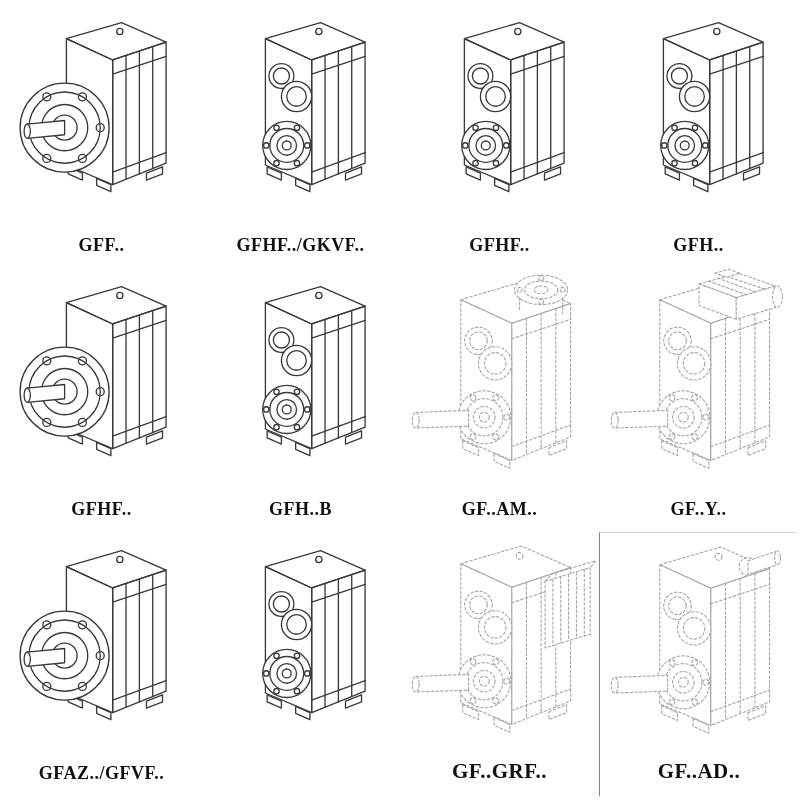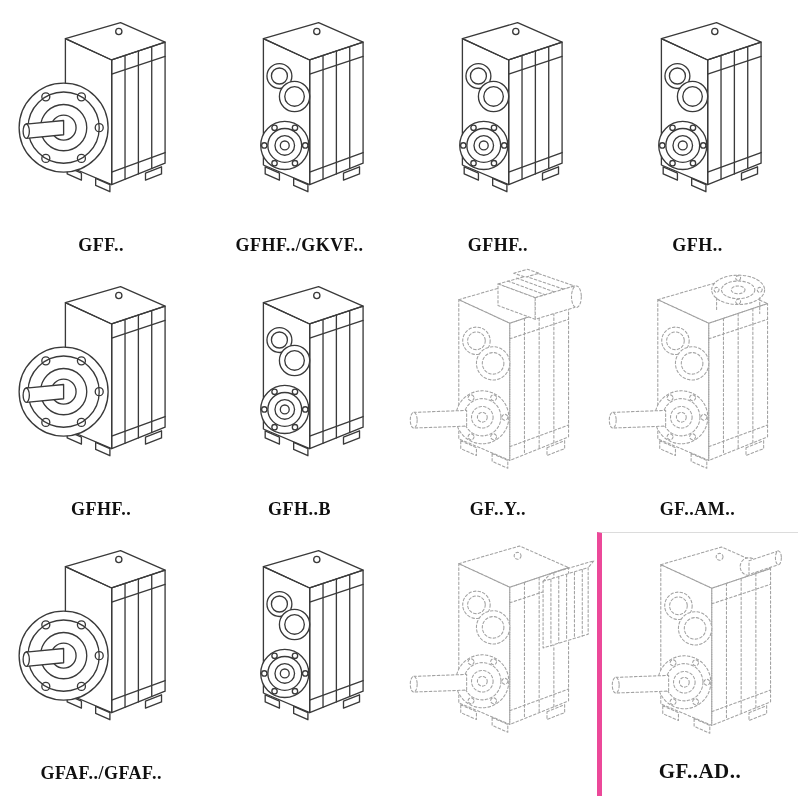--- a/index.html
+++ b/index.html
@@ -16,21 +16,21 @@
     grid-template-columns:repeat(4,1fr);
     grid-template-rows:repeat(3,1fr);
   }
   .cell {
     margin:0; padding:0;
     display:flex; flex-direction:column;
     align-items:center; justify-content:flex-start;
     position:relative;
   }
   .cell.bordered {
-    border-left:5px solid #ec4899;
+    border-left:1px solid #ec4899;
     border-top:1px solid #dcdcdc;
   }
   svg.drawing {
     display:block;
     width:178px; height:205px;
     margin-top:6px;
     fill:none;
     stroke:#3a3a3a;
     stroke-width:1.5;
     stroke-linejoin:round;
@@ -216,49 +216,50 @@
 
   <figure class="cell">
     <svg class="drawing" viewBox="0 0 200 230">
         <use href="#v-bores"></use>
       </svg>
     <figcaption class="label">GFH..B</figcaption>
   </figure>
 
   <figure class="cell">
     <svg class="drawing faint" viewBox="0 0 200 230">
+        <use href="#v-am"></use>
+      </svg>
+    <figcaption class="label">GF..AM..</figcaption>
+  </figure>
+
+  <figure class="cell">
+    <svg class="drawing faint" viewBox="0 0 200 230">
         <use href="#v-y"></use>
       </svg>
     <figcaption class="label">GF..Y..</figcaption>
   </figure>
 
   <figure class="cell">
-    <svg class="drawing faint" viewBox="0 0 200 230">
-        <use href="#v-am"></use>
-      </svg>
-    <figcaption class="label">GF..AM..</figcaption>
-  </figure>
-
-  <figure class="cell">
     <svg class="drawing" viewBox="0 0 200 230">
         <use href="#v-flange"></use>
       </svg>
-    <figcaption class="label">GFAF../GFAF..</figcaption>
+    <figcaption class="label">GFAZ../GFVF..</figcaption>
   </figure>
 
   <figure class="cell">
     <svg class="drawing" viewBox="0 0 200 230">
         <use href="#v-bores"></use>
       </svg>
   </figure>
 
   <figure class="cell">
     <svg class="drawing faint" viewBox="0 0 200 230">
         <use href="#v-grf"></use>
       </svg>
+    <figcaption class="label big">GF..GRF..</figcaption>
   </figure>
 
   <figure class="cell bordered">
     <svg class="drawing faint" viewBox="0 0 200 230">
         <use href="#v-ad"></use>
       </svg>
     <figcaption class="label big">GF..AD..</figcaption>
   </figure>
 
 </main>

